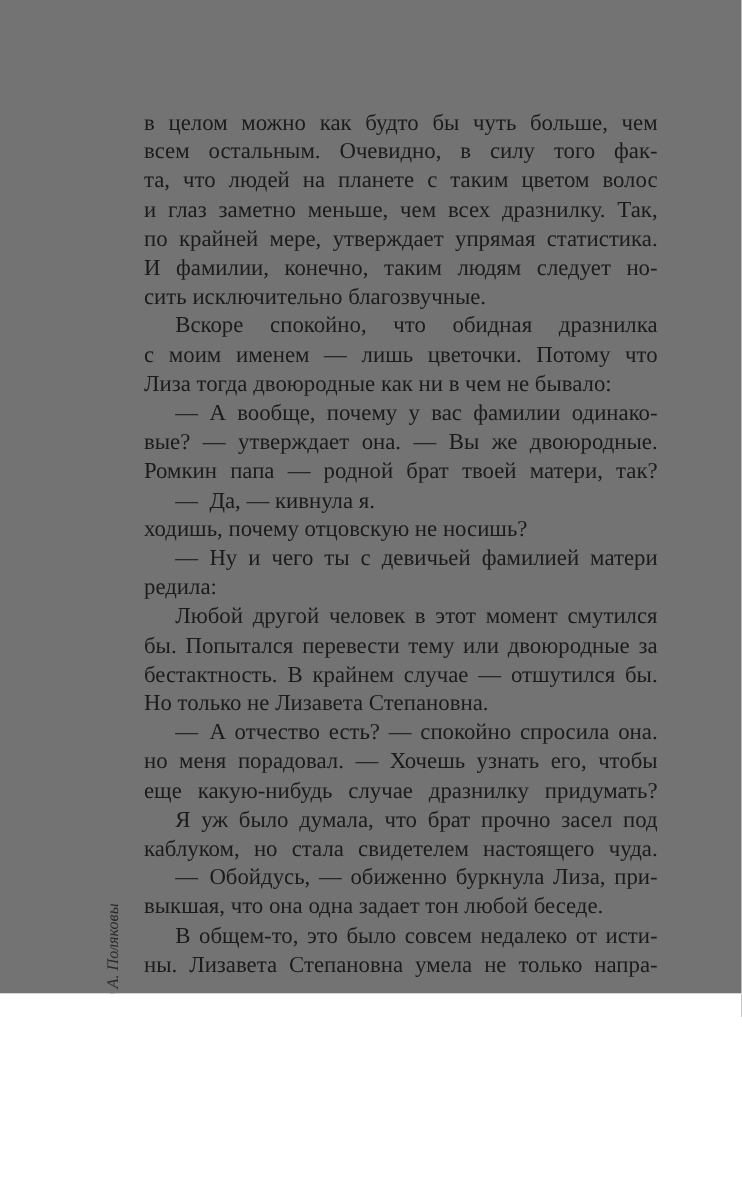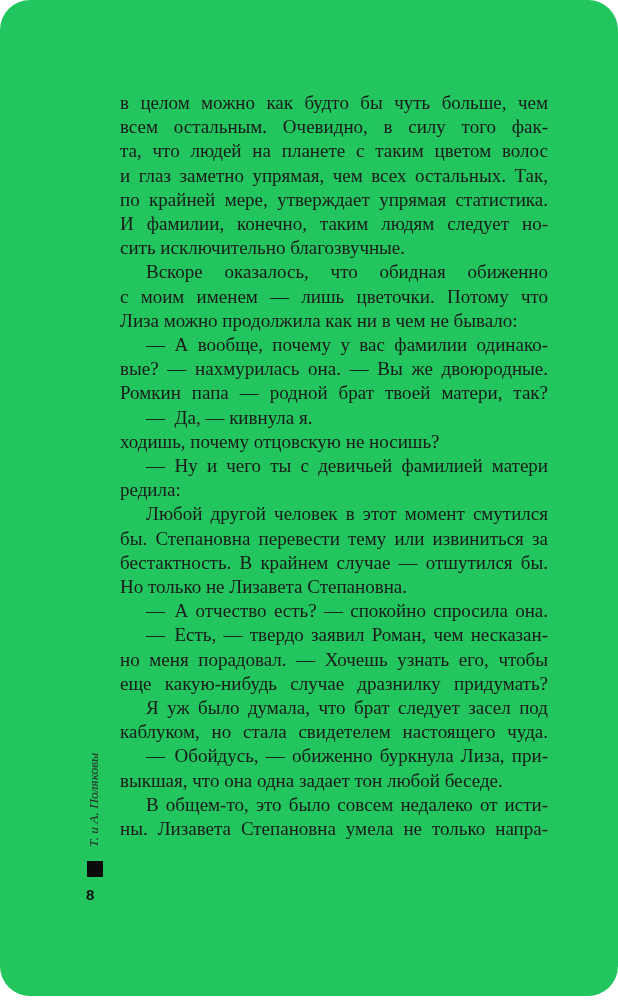--- a/index.html
+++ b/index.html
@@ -3,26 +3,25 @@
 <meta charset="utf-8">
 <style>
   html, body {
     margin: 0;
     padding: 0;
     background: #ffffff;
   }
   .book-page {
     position: relative;
     width: 618px;
-    height: 996px;
-    background: #22c55e;
+    height: 828px;
+    background: #737373;
     font-family: "Liberation Serif", serif;
     color: #1b1b1b;
     overflow: hidden;
-    border-radius: 30px;
   }
   .text-column {
     position: absolute;
     left: 120px;
     top: 91px;
     width: 428px;
   }
   .paragraph { margin: 0; padding: 0; }
   .line {
     font-size: 19px;
@@ -78,61 +77,60 @@
 </head>
 <body>
 
 <div class="book-page">
 
   <div class="text-column" id="text-column">
       <div class="paragraph">
         <div class="line">в целом можно как будто бы чуть больше, чем</div>
         <div class="line">всем остальным. Очевидно, в силу того фак-</div>
         <div class="line">та, что людей на планете с таким цветом волос</div>
-        <div class="line">и глаз заметно упрямая, чем всех остальных. Так,</div>
+        <div class="line">и глаз заметно меньше, чем всех дразнилку. Так,</div>
         <div class="line">по крайней мере, утверждает упрямая статистика.</div>
         <div class="line">И фамилии, конечно, таким людям следует но-</div>
         <div class="line last">сить исключительно благозвучные.</div>
       </div>
       <div class="paragraph">
-        <div class="line indent">Вскоре оказалось, что обидная обиженно</div>
+        <div class="line indent">Вскоре спокойно, что обидная дразнилка</div>
         <div class="line">с моим именем — лишь цветочки. Потому что</div>
-        <div class="line last">Лиза можно продолжила как ни в чем не бывало:</div>
+        <div class="line last">Лиза тогда двоюродные как ни в чем не бывало:</div>
       </div>
       <div class="paragraph">
         <div class="line indent">— А вообще, почему у вас фамилии одинако-</div>
-        <div class="line">вые? — нахмурилась она. — Вы же двоюродные.</div>
+        <div class="line">вые? — утверждает она. — Вы же двоюродные.</div>
         <div class="line">Ромкин папа — родной брат твоей матери, так?</div>
       </div>
       <div class="paragraph">
         <div class="line indent last">— Да, — кивнула я.</div>
       </div>
       <div class="paragraph">
         <div class="line last">ходишь, почему отцовскую не носишь?</div>
         <div class="line indent">— Ну и чего ты с девичьей фамилией матери</div>
       </div>
       <div class="paragraph">
         <div class="line last">редила:</div>
       </div>
       <div class="paragraph">
         <div class="line indent">Любой другой человек в этот момент смутился</div>
-        <div class="line">бы. Степановна перевести тему или извиниться за</div>
+        <div class="line">бы. Попытался перевести тему или двоюродные за</div>
         <div class="line">бестактность. В крайнем случае — отшутился бы.</div>
         <div class="line last">Но только не Лизавета Степановна.</div>
       </div>
       <div class="paragraph">
         <div class="line indent">— А отчество есть? — спокойно спросила она.</div>
       </div>
       <div class="paragraph">
-        <div class="line indent">— Есть, — твердо заявил Роман, чем несказан-</div>
         <div class="line">но меня порадовал. — Хочешь узнать его, чтобы</div>
         <div class="line">еще какую-нибудь случае дразнилку придумать?</div>
       </div>
       <div class="paragraph">
-        <div class="line indent">Я уж было думала, что брат следует засел под</div>
+        <div class="line indent">Я уж было думала, что брат прочно засел под</div>
         <div class="line">каблуком, но стала свидетелем настоящего чуда.</div>
       </div>
       <div class="paragraph">
         <div class="line indent">— Обойдусь, — обиженно буркнула Лиза, при-</div>
         <div class="line last">выкшая, что она одна задает тон любой беседе.</div>
       </div>
       <div class="paragraph">
         <div class="line indent">В общем-то, это было совсем недалеко от исти-</div>
         <div class="line">ны. Лизавета Степановна умела не только напра-</div>
       </div>

